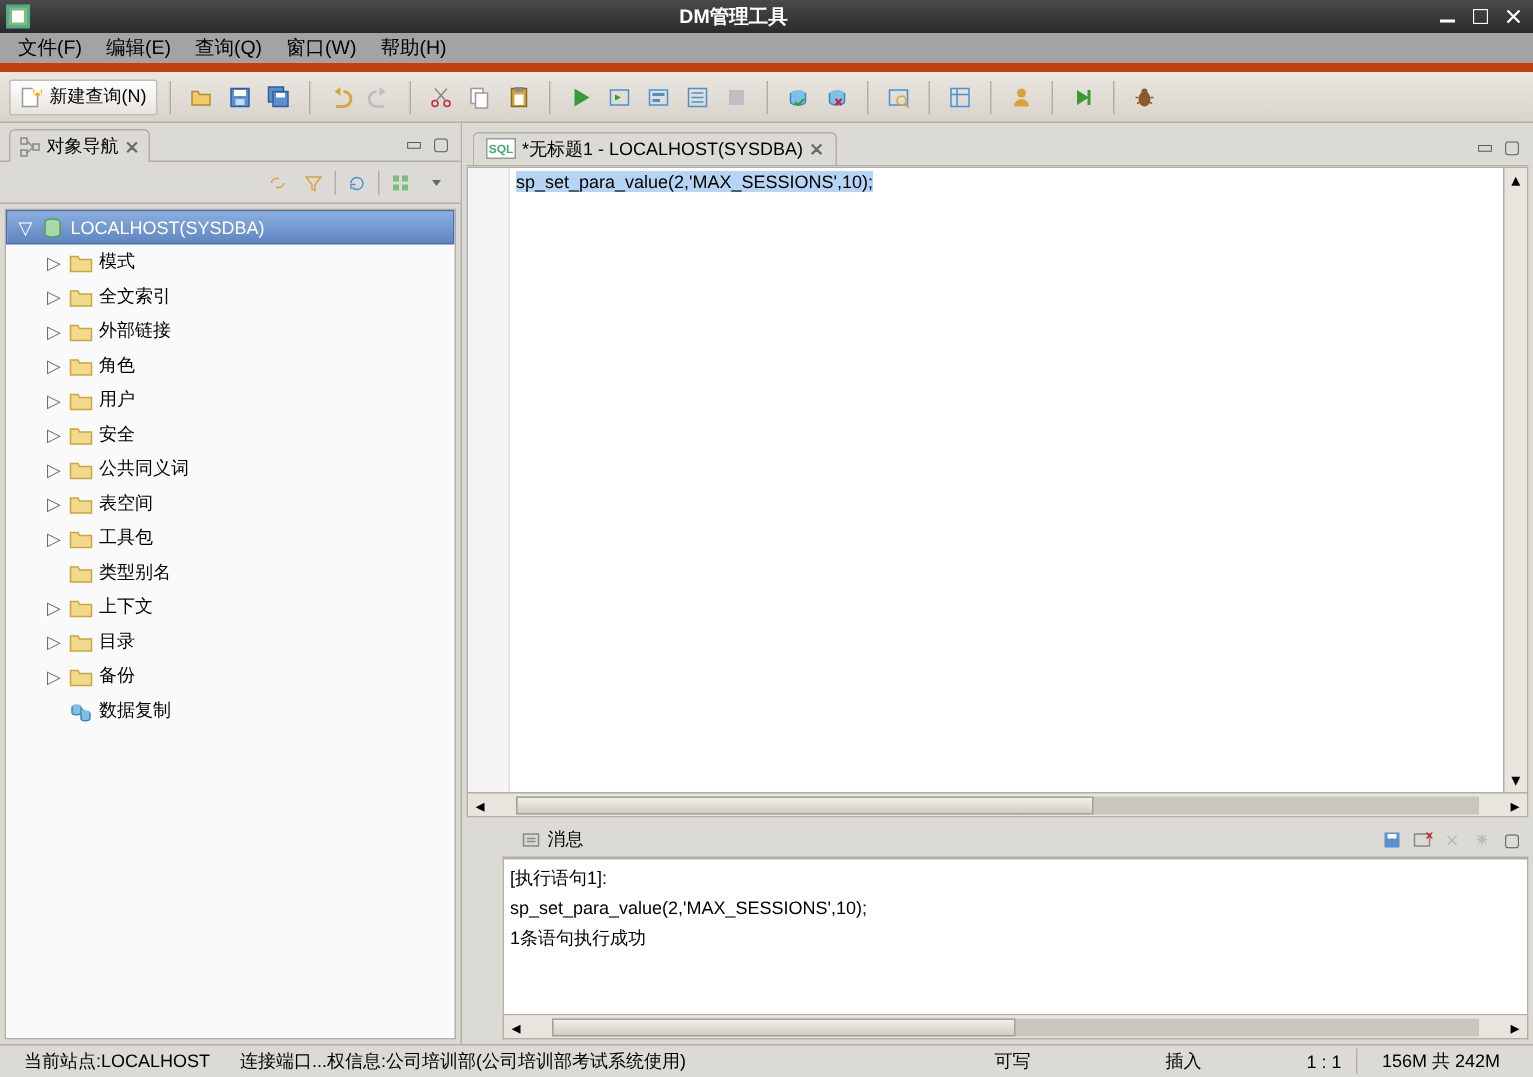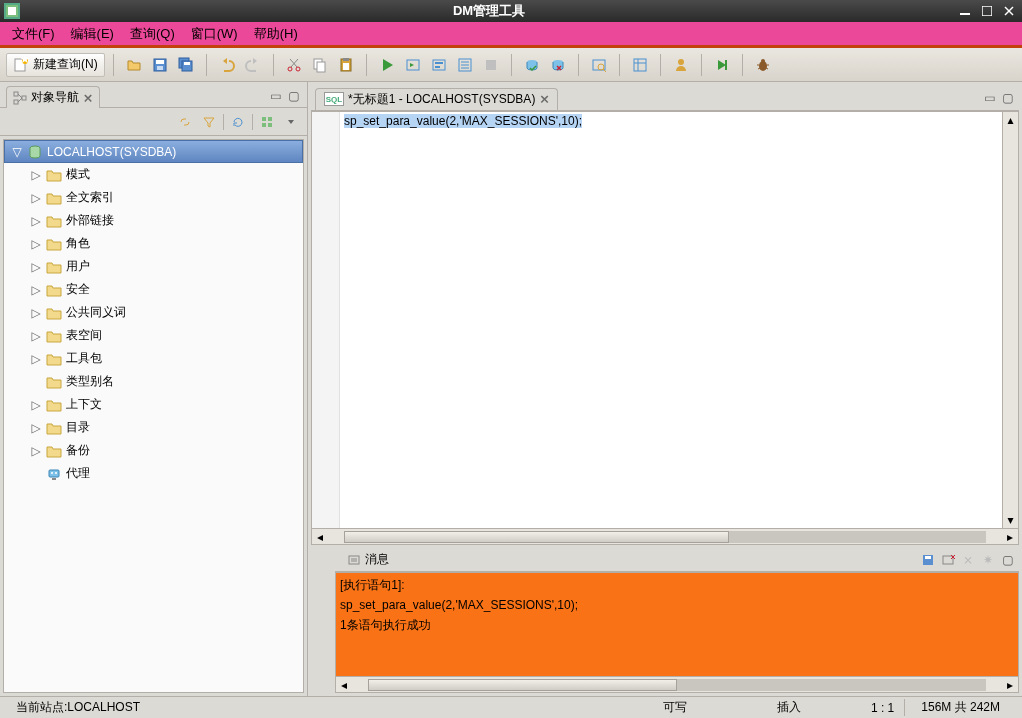--- a/index.html
+++ b/index.html
@@ -5,21 +5,21 @@
 * { box-sizing: border-box; margin: 0; padding: 0; font-family: "Microsoft YaHei", Arial, sans-serif; font-size: 12px; }
 html, body { width: 1022px; height: 718px; overflow: hidden; background: #dcdad5; }
 
 
 .title-bar { height: 22px; background: linear-gradient(#4a4a4a,#2a2a2a); display: flex; align-items: center; padding: 0 4px; color: #fff; }
 .title-bar .app-icon { width: 16px; height: 16px; background: #5a8; margin-right: 6px; display:inline-flex; align-items:center; justify-content:center; }
 .title-bar .title { flex: 1; text-align: center; font-weight: bold; font-size: 13px; }
 .title-bar .win-btn { width: 18px; height: 14px; margin-left: 4px; display: inline-flex; align-items: center; justify-content: center; color:#fff; }
 
 
-.menu-bar { height: 26px; background: #ec4899; border-bottom: 3px solid #c2410c; display: flex; align-items: center; padding: 0 4px; }
+.menu-bar { height: 26px; background: #a3a3a3; border-bottom: 6px solid #c2410c; display: flex; align-items: center; padding: 0 4px; }
 .menu-bar .menu-item { padding: 2px 8px; cursor: default; font-size: 13px; }
 
 
 .toolbar { height: 34px; background: linear-gradient(#eae7e0,#d8d4cc); border-bottom: 1px solid #b3afa8; display: flex; align-items: center; padding: 0 6px; gap: 2px; }
 .tb-btn { min-width: 24px; height: 24px; display: inline-flex; align-items: center; justify-content: center; border: 1px solid transparent; border-radius: 2px; padding: 0 2px; }
 .new-query { padding: 0 6px; gap:4px; border:1px solid #c0beb7; background:linear-gradient(#fefefe,#e7e3dc); }
 .tb-sep { width: 1px; height: 22px; background: #b3afa8; margin: 0 6px; }
 svg { display:block; }
 
 
@@ -60,21 +60,21 @@
 .h-scroll .track{ flex:1; margin:0 16px; height:12px; background:#c9c6c0; position:relative;}
 .h-scroll .thumb{ position:absolute; left:0; top:0; height:100%; width:60%; background:linear-gradient(#f2efe9,#d0cdc7); border:1px solid #a6a29b;}
 .v-scroll { width:16px; background:#e8e5df; border-left:1px solid #b3afa8; display:flex; flex-direction:column;}
 .v-scroll .arrow-btn{height:16px; display:flex; align-items:center; justify-content:center;}
 .v-scroll .vtrack{flex:1;}
 
 .message-area { height:145px; margin:3px; display:flex; flex-direction:column;padding-left:24px; }
 .msg-tab-bar { height:24px; display:flex; align-items:center; border-bottom:1px solid #b3afa8; background:#dcdad5; }
 .msg-tab { display:inline-flex; align-items:center; gap:4px; padding:2px 8px; border-top-left-radius:4px; border-top-right-radius:4px; margin-left:4px;}
 .msg-tab-actions { margin-left:auto; display:flex; gap:6px; padding-right:4px; }
-.msg-body { flex:1; background:#f97316; border:1px solid #b3afa8; overflow:auto; font-family:"Courier New",monospace; font-size:13px; padding:2px 4px; line-height:20px; }
+.msg-body { flex:1; background:#ffffff; border:1px solid #b3afa8; overflow:auto; font-family:"Courier New",monospace; font-size:13px; padding:2px 4px; line-height:20px; }
 .msg-body .link { color:#1b3e8b; text-decoration:underline; }
 .msg-scroll { height:16px; background:#e8e5df; border:1px solid #b3afa8; border-top:none; display:flex; align-items:center;}
 .msg-scroll .track{ flex:1; margin:0 16px; height:12px; background:#c9c6c0; position:relative;}
 .msg-scroll .thumb{ position:absolute; left:0; top:0; height:100%; width:50%; background:linear-gradient(#f2efe9,#d0cdc7); border:1px solid #a6a29b;}
 
 
 .status-bar { height:22px; background:#dcdad5; border-top:1px solid #b3afa8; display:flex; align-items:center; padding:0 6px; font-size:12px; }
 .status-bar .cell { padding:0 10px; }
 .status-bar .spacer { flex:1; }
 .status-bar .mem { border-left:1px solid #b3afa8; padding:0 16px; margin-left:auto; }
@@ -452,27 +452,28 @@
               <svg class="folder-icon" viewBox="0 0 16 14">
                 <path d="M1 3h5l1 2h8v8H1z" fill="#f3d98b" stroke="#c9a73e"></path>
               </svg>
             </span>
             <span>备份</span>
           </div>
           <div class="tree-row tree-child">
             <span class="arrow"></span>
             <span>
               <svg width="16" height="16" viewBox="0 0 16 16">
-                <rect x="3" y="4" width="10" height="7" rx="1" fill="#7ec1e8" stroke="#3b86b8"></rect>
-                <rect x="6" y="12" width="4" height="2" fill="#888"></rect>
-                <circle cx="6" cy="7" r="1" fill="#fff"></circle>
-                <circle cx="10" cy="7" r="1" fill="#fff"></circle>
-              </svg>
-            </span>
-            <span>代理</span>
+                <ellipse cx="5" cy="5" rx="3" ry="1.5" fill="#7ec1e8"></ellipse>
+                <path d="M2 5v4a3 1.5 0 0 0 6 0V5" fill="#7ec1e8" stroke="#3b86b8"></path>
+                <ellipse cx="11" cy="9" rx="3" ry="1.5" fill="#7ec1e8"></ellipse>
+                <path d="M8 9v4a3 1.5 0 0 0 6 0V9" fill="#7ec1e8" stroke="#3b86b8"></path>
+                <path d="M8 6l2 2" stroke="#888"></path>
+              </svg>
+            </span>
+            <span>数据复制</span>
           </div>
         </div>
     </div>
   </div>
 
   <div class="right-panel">
     <div class="editor-area">
       <div class="editor-tab-bar">
         <span class="editor-tab">
           <span style="display:inline-flex;align-items:center;justify-content:center;width:20px;height:14px;background:#fff;border:1px solid #999;font-size:8px;font-weight:bold;color:#4a7;">SQL</span>
@@ -547,20 +548,21 @@
             <div class="thumb"></div>
           </div>
         <span style="width:16px;text-align:center;">▸</span>
       </div>
     </div>
   </div>
 </div>
 
 <div class="status-bar">
   <span class="cell">当前站点:LOCALHOST</span>
+  <span class="cell">连接端口...权信息:公司培训部(公司培训部考试系统使用)</span>
   <span class="spacer"></span>
   <span class="cell">可写</span>
   <span class="cell" style="width:70px"></span>
   <span class="cell">插入</span>
   <span class="cell" style="width:50px"></span>
   <span class="cell">1 : 1</span>
   <span class="cell mem">156M 共 242M</span>
 </div>
 
 </body></html>

